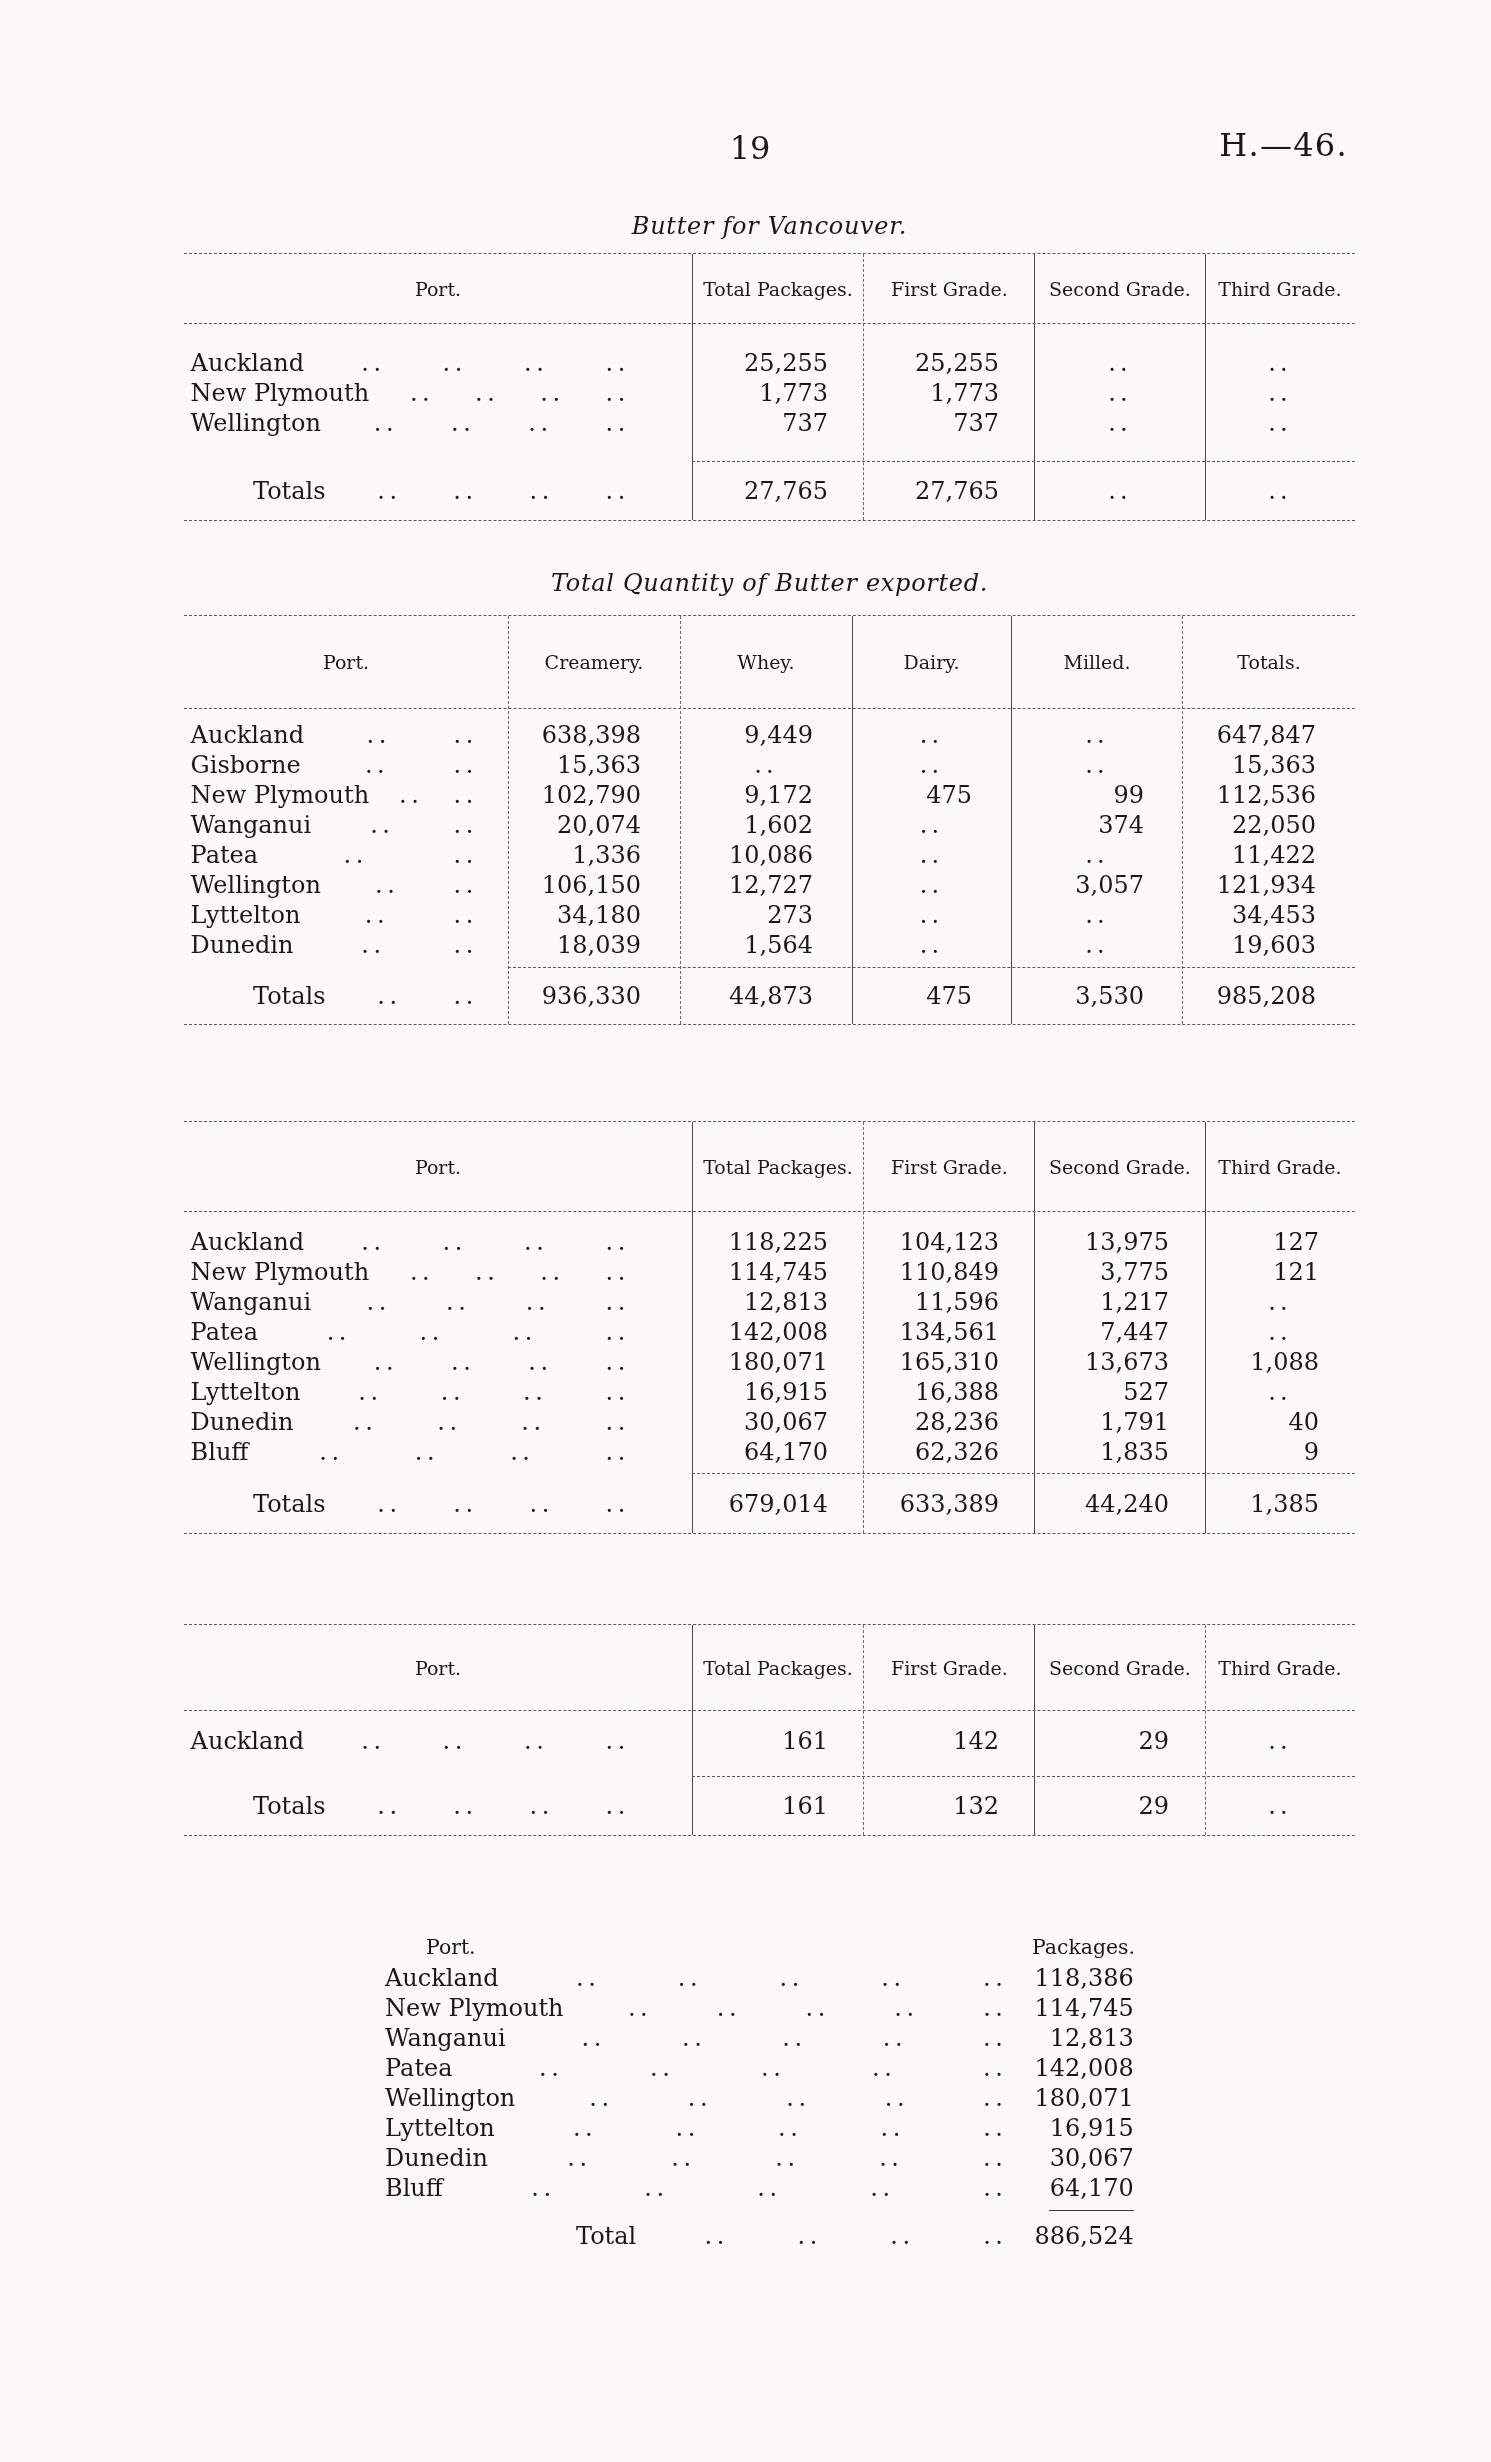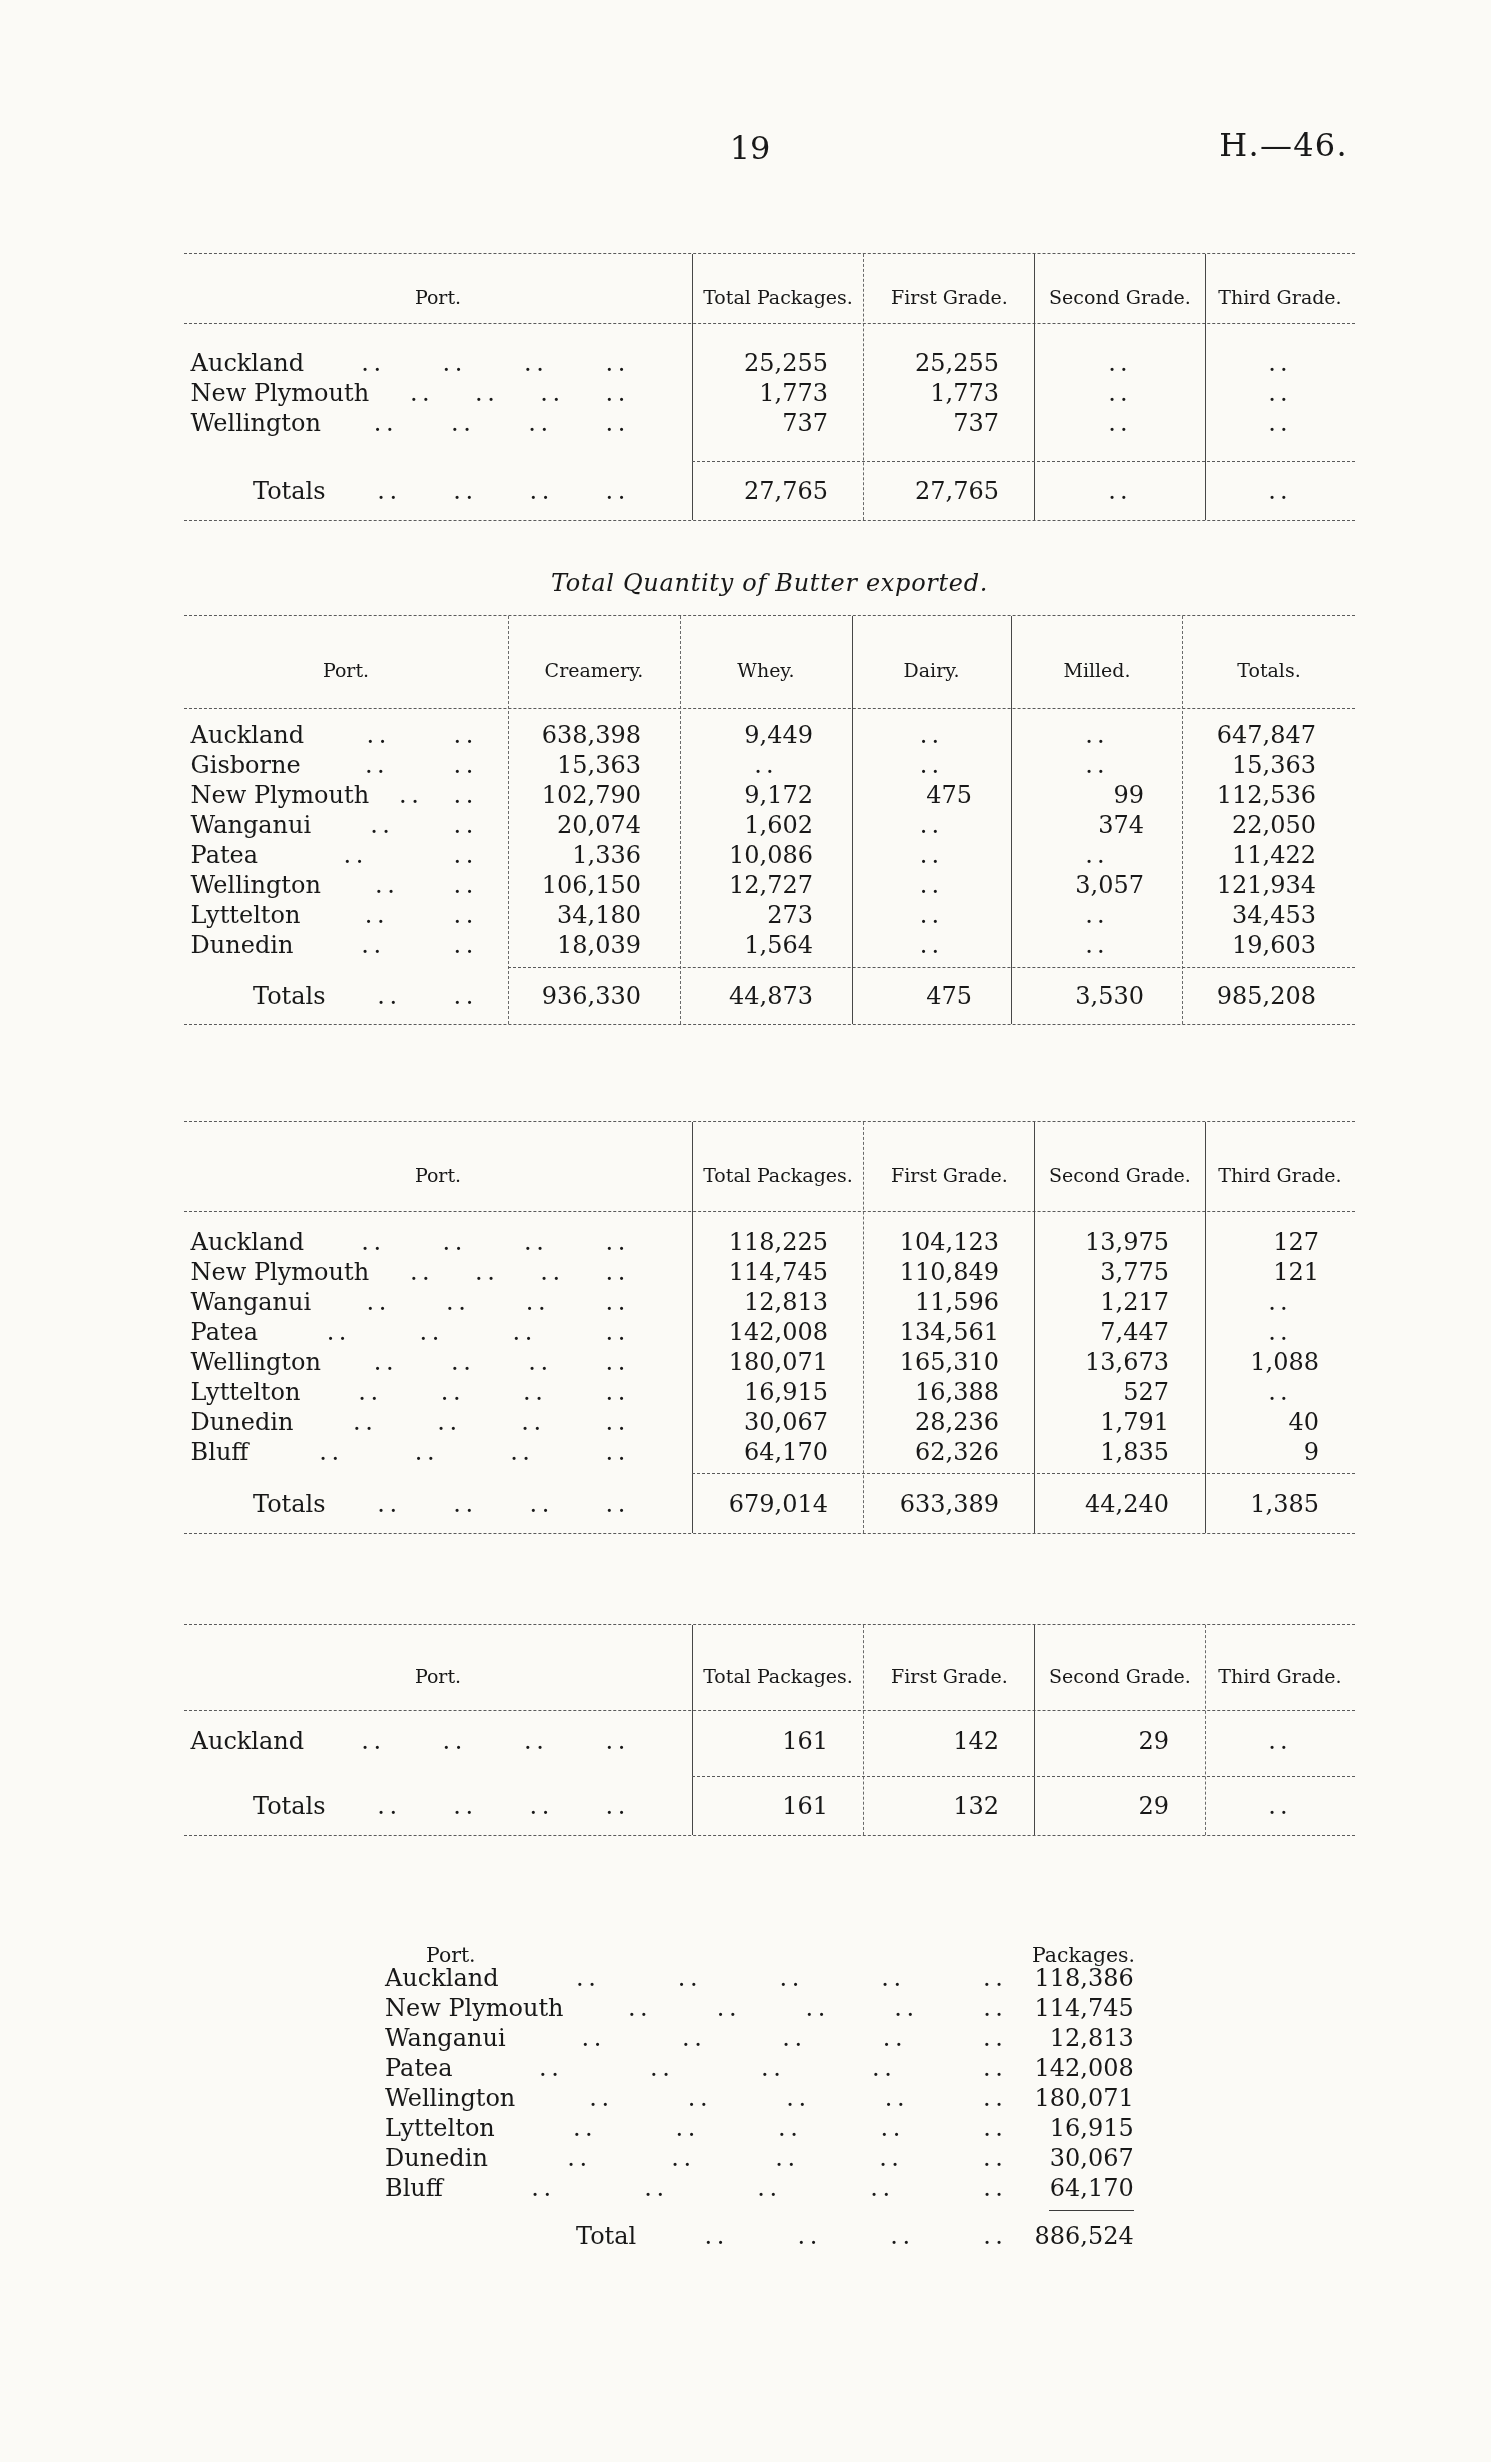--- a/index.html
+++ b/index.html
@@ -7,21 +7,21 @@
     width:1492px;height:2462px;position:relative;
     background:#f6f5f1;
     font-family:"DejaVu Serif","Liberation Serif",serif;
     color:#181818;
   }
   .page{position:absolute;inset:0;background:#fbfaf6;overflow:hidden;}
   .pagenum{position:absolute;top:129px;left:704px;width:92px;text-align:center;font-size:32px;}
   .docref{position:absolute;top:126px;left:1118px;width:230px;text-align:right;font-size:32px;letter-spacing:1.3px;}
   .tbltitle{position:absolute;text-align:center;font-style:italic;font-size:24px;letter-spacing:0.7px;}
   .t{position:absolute;border-top:1.3px dashed #5a5a5a;border-bottom:1.3px dashed #5a5a5a;}
-  .thead{position:absolute;left:0;right:0;top:8px;display:grid;align-items:center;font-size:19px;text-align:center;}
+  .thead{position:absolute;left:0;right:0;top:0;display:grid;align-items:center;font-size:19px;text-align:center;}
   .hrule{position:absolute;left:0;right:0;border-top:1.3px dashed #5a5a5a;height:0;}
   .trule{position:absolute;border-top:1.3px dashed #5a5a5a;height:0;right:0;}
   .vline{position:absolute;top:0;bottom:0;width:0;border-left:1.3px solid #474747;}
   .vdash{border-left:1.3px dashed #6a6a6a;}
   .tbody{position:absolute;left:0;right:0;}
   .totwrap{position:absolute;left:0;right:0;}
   .trow{display:grid;align-items:center;height:30px;font-size:24px;}
   .totwrap .trow{height:100%;}
   .cols-a .trow,.cols-a.thead-grid{grid-template-columns:508px 172px 171px 170px 150px;}
   .cols-b .trow{grid-template-columns:324px 172px 172px 159px 172px 172px;}
@@ -44,20 +44,21 @@
   .list .thead .hcell:last-child{text-align:right;padding-right:0;}
   .srule{position:absolute;border-top:1.3px solid #3c3c3c;height:0;}
 </style>
 </head>
 <body>
 <div class="page">
 
   <div class="pagenum">19</div>
   <div class="docref">H.—46.</div>
 
+  <div class="tbltitle" style="top:212px;left:184px;width:1171px;">Butter for Vancouver.</div>
   <div class="t cols-a" style="top:253px;left:184px;width:1171px;height:266px;">
     <div class="thead" style="height:69px;grid-template-columns:508px 172px 171px 170px 150px;">
         <div class="hcell">Port.</div>
         <div class="hcell">Total Packages.</div>
         <div class="hcell">First Grade.</div>
         <div class="hcell">Second Grade.</div>
         <div class="hcell">Third Grade.</div>
       </div>
     <div class="hrule" style="top:69px;"></div>
     <div class="vline" style="left:508px;"></div>

